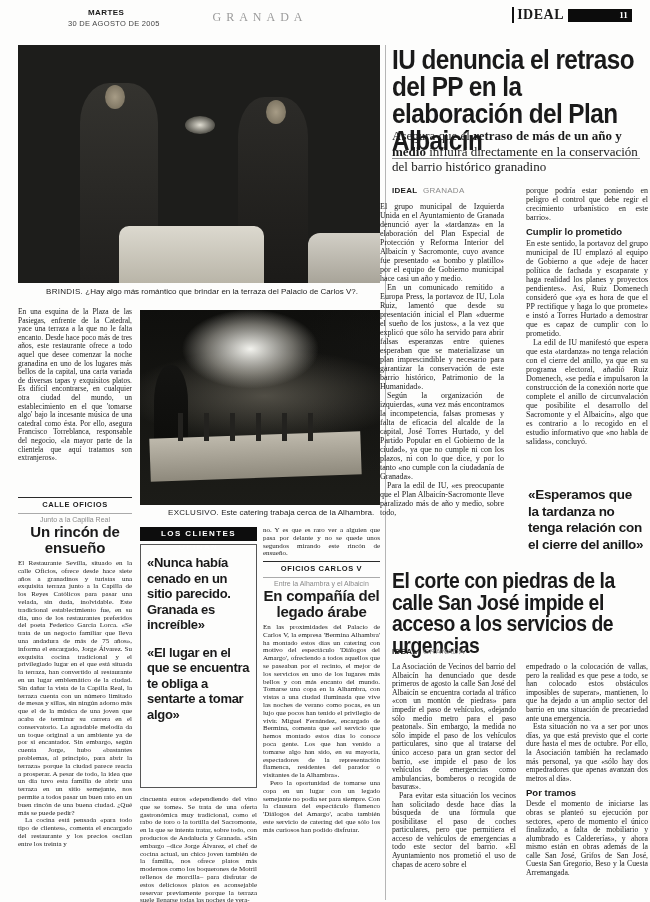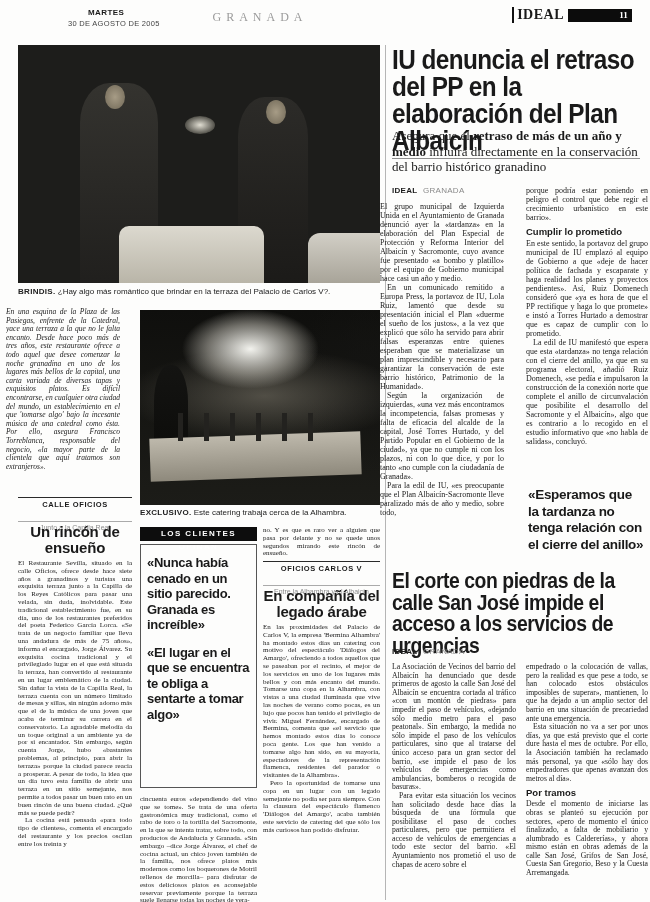--- a/index.html
+++ b/index.html
@@ -45,23 +45,23 @@
       linear-gradient(#0f0f0d,#1c1c18);}
   .cat-table{position:absolute;left:4%;bottom:14%;width:88%;height:22%;transform:rotate(-2deg);
              background:linear-gradient(#beb9ac,#8e897c);}
   .cat-bottles{position:absolute;left:10%;bottom:33%;width:70%;height:14%;
                background:repeating-linear-gradient(90deg,transparent 0 14px,#23221f 14px 19px,transparent 19px 26px);}
   .cat-person{position:absolute;left:6%;bottom:30%;width:34px;height:42%;border-radius:45% 45% 0 0;
               background:linear-gradient(#141412,#0d0d0b);}
 
   
   .caption{font:8px "Liberation Sans",sans-serif;color:#222;}
-  .caption b{font-weight:bold;letter-spacing:.3px;}
+  .caption b{font-weight:normal;letter-spacing:.3px;margin-left:28px;}
   .kicker{text-align:center;border-top:1px solid #2a2a2a;padding-top:2px;}
-  .kicker .k1{font:bold 7.5px "Liberation Sans",sans-serif;letter-spacing:.6px;display:block;padding-bottom:12px;border-bottom:1px solid #aaa;}
+  .kicker .k1{font:bold 7.5px "Liberation Sans",sans-serif;letter-spacing:.6px;display:block;padding-bottom:4px;border-bottom:1px solid #aaa;}
   .kicker .k2{font:7px "Liberation Sans",sans-serif;color:#8a8a8a;display:block;padding-top:2px;}
   .ftitle{font:bold 15px/16px "Liberation Sans",sans-serif;text-align:center;letter-spacing:-.2px;}
 
   
   .bodytext{font-size:7px;line-height:7.8px;text-align:justify;overflow:hidden;}
   .bodytext p{margin:0;}
   .bodytext p + p{text-indent:7px;}
   .intro{font-size:7.5px;line-height:8.6px;}
   .news{font-size:8px;line-height:9px;}
   .news2{font-size:7.7px;line-height:8.6px;}
@@ -108,21 +108,21 @@
     <div class="ph-face face-right"></div>
     <div class="ph-glass"></div>
     <div class="ph-table"></div>
     <div class="ph-table2"></div>
   </div>
   <div class="abs caption" style="left:18px;top:287px;width:362px;">
     <b>BRINDIS.</b>
     <span>¿Hay algo más romántico que brindar en la terraza del Palacio de Carlos V?.</span>
   </div>
 
-  <div class="abs bodytext intro" style="left:6px;top:308px;width:114px;height:184px;font-style:italic;">
+  <div class="abs bodytext intro" style="left:18px;top:308px;width:114px;height:184px;">
       <p>En una esquina de la Plaza de las Pasiegas, enfrente de la Catedral, yace una terraza a la que no le falta encanto. Desde hace poco más de tres años, este restaurante ofrece a todo aquel que desee comenzar la noche granadina en uno de los lugares más bellos de la capital, una carta variada de diversas tapas y exquisitos platos. Es difícil encontrarse, en cualquier otra ciudad del mundo, un establecimiento en el que 'tomarse algo' bajo la incesante música de una catedral como ésta. Por ello, asegura Francisco Torreblanca, responsable del negocio, «la mayor parte de la clientela que aquí tratamos son extranjeros».</p>
     </div>
 
   <div class="abs kicker" style="left:18px;top:497px;width:114px;">
     <span class="k1">CALLE OFICIOS</span>
     <span class="k2">Junto a la Capilla Real</span>
   </div>
   <div class="abs ftitle" style="left:18px;top:524px;width:114px;">Un rincón de ensueño</div>
   <div class="abs bodytext" style="left:18px;top:560px;width:114px;height:340px;">
       <p>El Restaurante Sevilla, situado en la calle Oficios, ofrece desde hace siete años a granadinos y turistas una exquisita terraza junto a la Capilla de los Reyes Católicos para pasar una velada, sin duda, inolvidable. Este tradicional establecimiento fue, en su día, uno de los restaurantes preferidos del poeta Federico García Lorca. «Se trata de un negocio familiar que lleva una andadura de más de 75 años», informa el encargado, Jorge Álvarez. Su exquisita cocina tradicional y el privilegiado lugar en el que está situada la terraza, han convertido al restaurante en un lugar emblemático de la ciudad. Sin dañar la vista de la Capilla Real, la terraza cuenta con un número limitado de mesas y sillas, sin ningún adorno más que el de la música de una joven que acaba de terminar su carrera en el conservatorio. La agradable melodía da un toque original a un ambiente ya de por sí encantador. Sin embargo, según cuenta Jorge, hubo «bastantes problemas, al principio, para abrir la terraza» porque la ciudad parece reacia a prosperar. A pesar de todo, la idea que un día tuvo esta familia de abrir una terraza en un sitio semejante, nos permite a todos pasar un buen rato en un buen rincón de una buena ciudad. ¿Qué más se puede pedir?</p>

